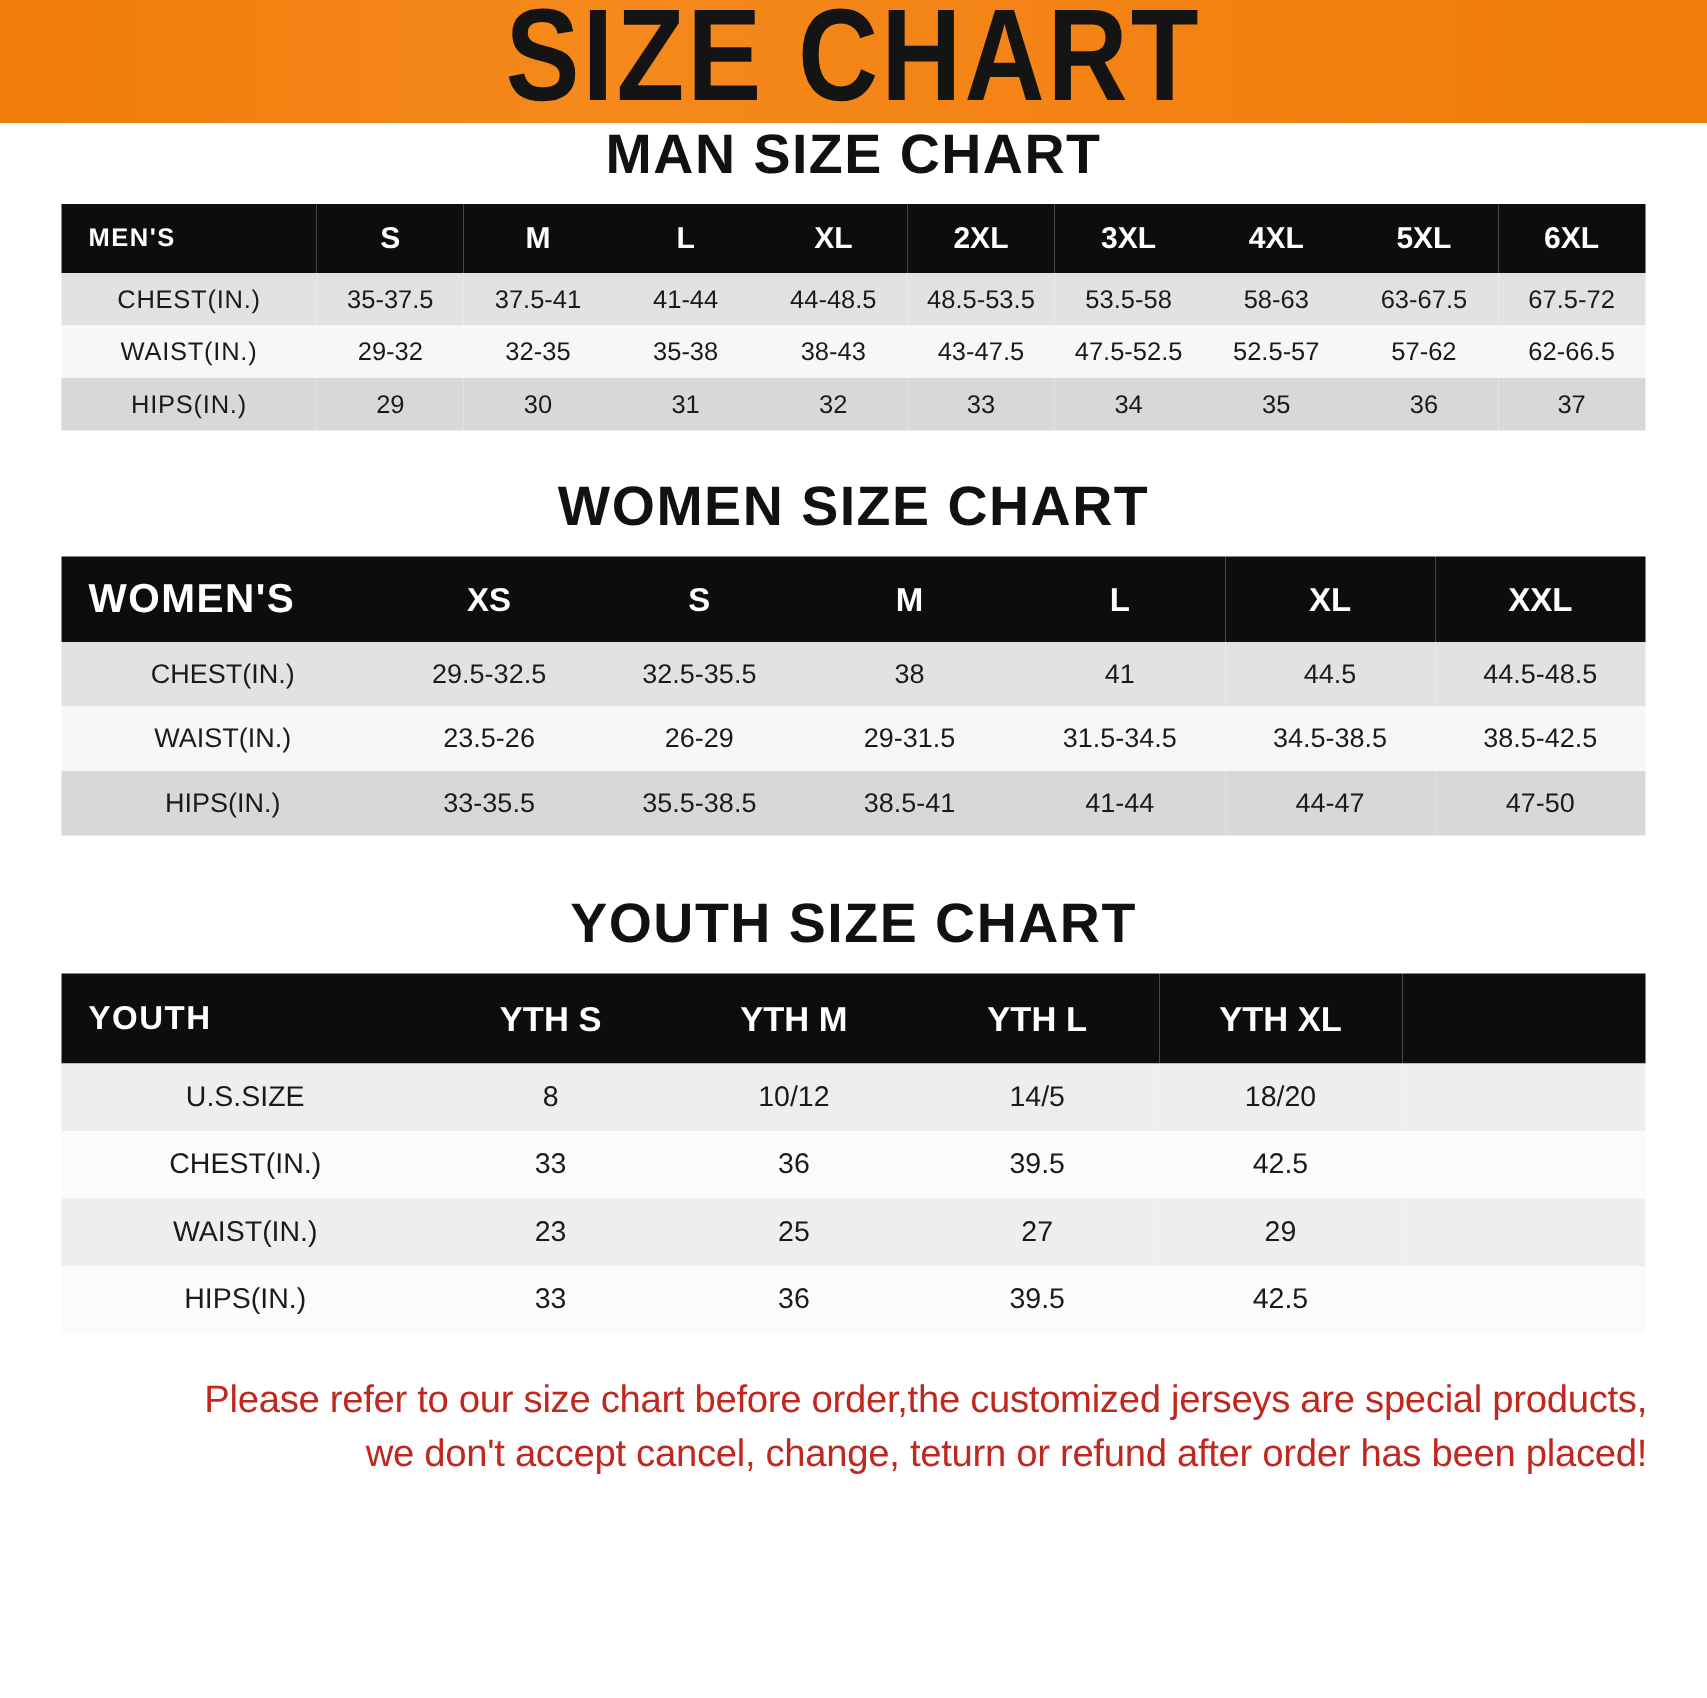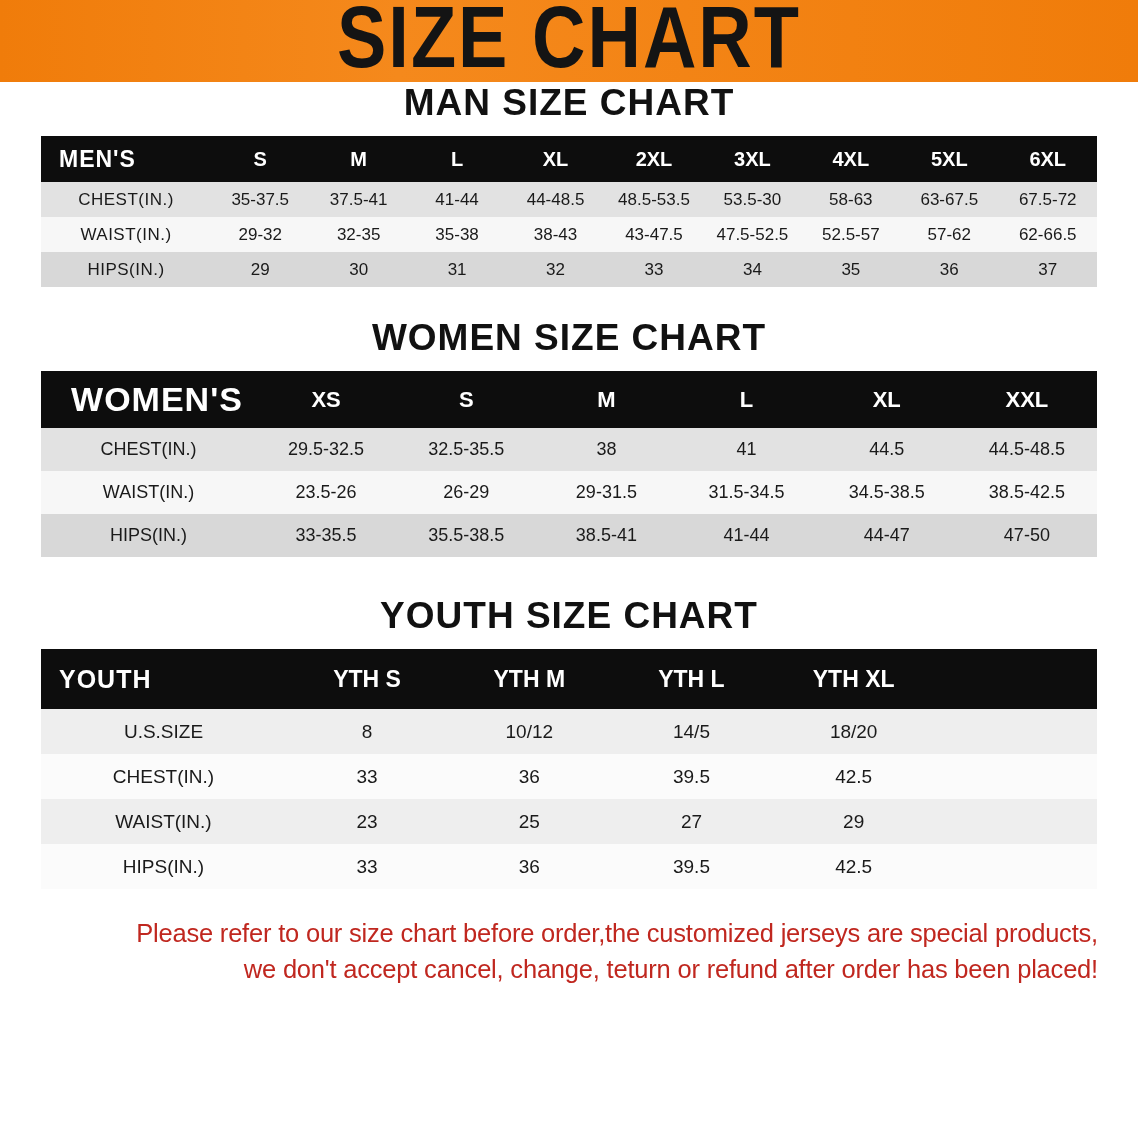--- a/index.html
+++ b/index.html
@@ -71,38 +71,38 @@
     font-weight: normal;
   }
   .hdr-label {
     text-align: left;
     padding-left: 18px;
     letter-spacing: 1px;
   }
 
   
   #men-table thead th { height: 46px; font-size: 20px; }
-  #men-table thead th.hdr-label { font-size: 23px; }
+  #men-table thead th.hdr-label { font-size: 17px; }
   #men-table tbody td { height: 35px; font-size: 17px; }
   #men-table tbody td.row-label { font-size: 17px; letter-spacing: 0.5px; }
   #men-table tbody tr:nth-child(odd) td  { background: #e2e2e2; }
   #men-table tbody tr:nth-child(even) td { background: #f7f7f7; }
   #men-table tbody tr:nth-child(3) td    { background: #d8d8d8; }
 
   
   #women-table thead th { height: 57px; font-size: 22px; }
-  #women-table thead th.hdr-label { font-size: 34px; text-align: center; }
+  #women-table thead th.hdr-label { font-size: 27px; }
   #women-table tbody td { height: 43px; font-size: 18px; }
   #women-table tbody tr:nth-child(odd) td  { background: #e2e2e2; }
   #women-table tbody tr:nth-child(even) td { background: #f7f7f7; }
   #women-table tbody tr:nth-child(3) td    { background: #d8d8d8; }
 
   
   #youth-table thead th { height: 60px; font-size: 23px; }
-  #youth-table thead th.hdr-label { font-size: 25px; }
+  #youth-table thead th.hdr-label { font-size: 22px; }
   #youth-table tbody td { height: 45px; font-size: 19px; }
   #youth-table tbody tr:nth-child(odd) td  { background: #eeeeee; }
   #youth-table tbody tr:nth-child(even) td { background: #fbfbfb; }
 
   
   .note {
     margin: 26px 40px 0 40px;
     color: #c0271f;
     font-size: 25.5px;
     line-height: 1.42;
@@ -139,21 +139,21 @@
         </tr>
       </thead>
       <tbody>
         <tr>
           <td class="row-label">CHEST(IN.)</td>
           <td>35-37.5</td>
           <td>37.5-41</td>
           <td>41-44</td>
           <td>44-48.5</td>
           <td>48.5-53.5</td>
-          <td>53.5-30</td>
+          <td>53.5-58</td>
           <td>58-63</td>
           <td>63-67.5</td>
           <td>67.5-72</td>
         </tr>
         <tr>
           <td class="row-label">WAIST(IN.)</td>
           <td>29-32</td>
           <td>32-35</td>
           <td>35-38</td>
           <td>38-43</td>

